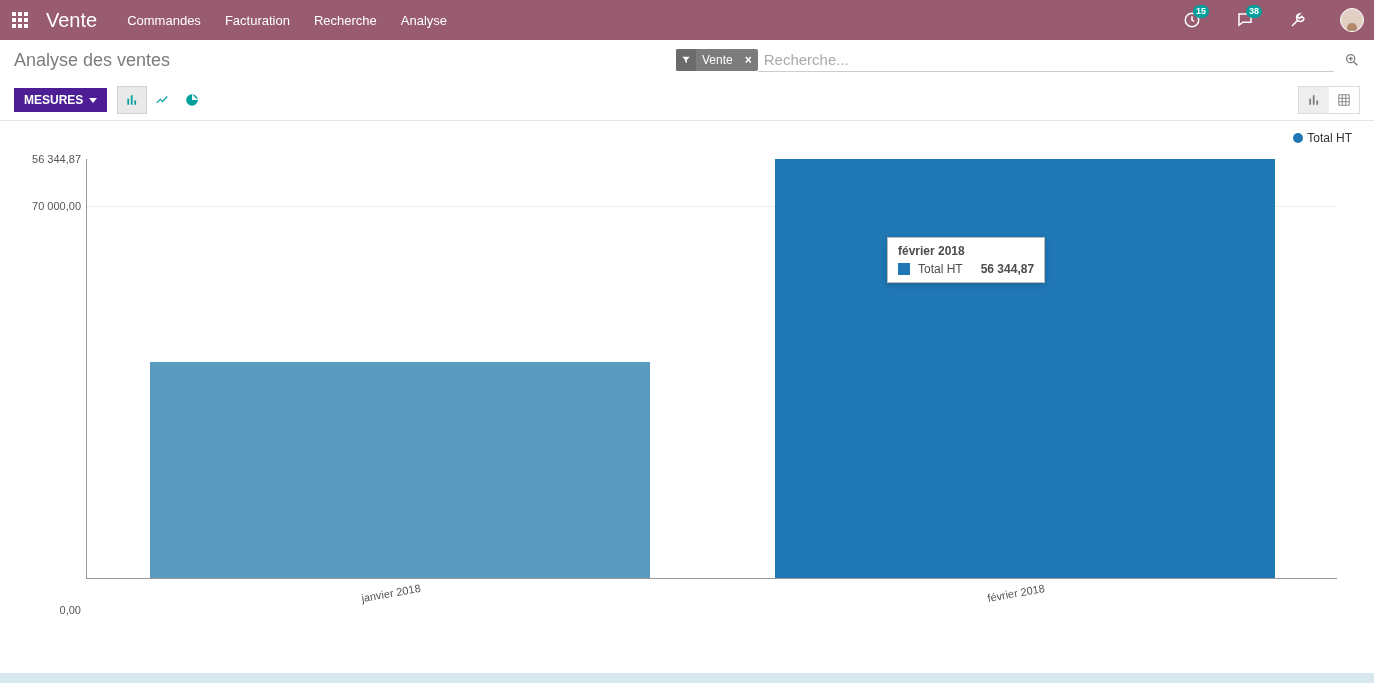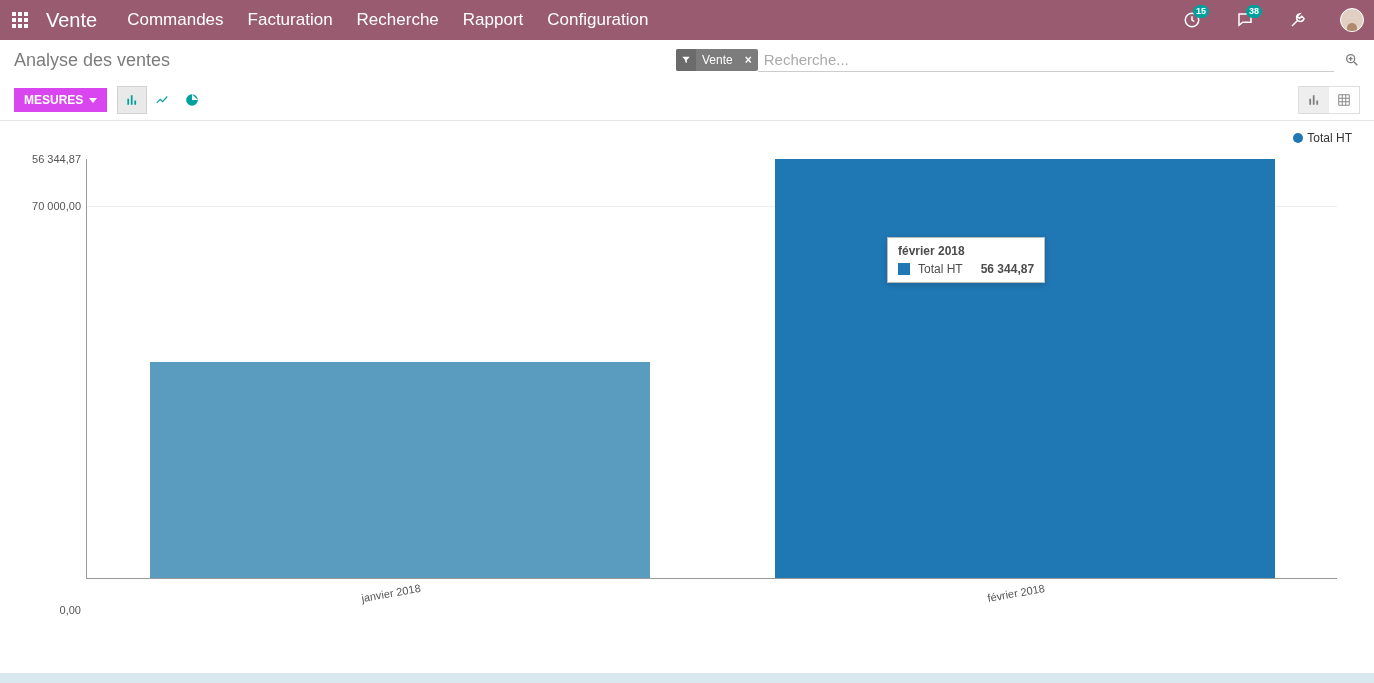--- a/index.html
+++ b/index.html
@@ -6,42 +6,42 @@
   html, body { width: 1374px; height: 683px; font-family: "Helvetica Neue", Arial, sans-serif; font-size: 13px; color: #4c4c4c; background: #fff; overflow: hidden; }
 
   
   .navbar { height: 40px; background: #985B6F; display: flex; align-items: center; padding: 0 10px 0 0; color: #fff; }
   .navbar-left { display: flex; align-items: center; height: 100%; }
   .apps-btn { width: 40px; height: 40px; display: flex; align-items: center; justify-content: center; cursor: pointer; }
   .apps-grid { display: grid; grid-template-columns: repeat(3,4px); grid-template-rows: repeat(3,4px); gap: 2px; }
   .apps-grid span { background: #fff; width: 4px; height: 4px; }
   .brand { font-size: 20px; font-weight: 500; margin: 0 18px 0 6px; }
   .nav-menu { display: flex; height: 100%; }
-  .nav-menu a { color: #fff; text-decoration: none; padding: 0 12px; height: 100%; display: flex; align-items: center; font-size: 17px; }
+  .nav-menu a { color: #fff; text-decoration: none; padding: 0 12px; height: 100%; display: flex; align-items: center; font-size: 13px; }
   .navbar-right { margin-left: auto; display: flex; align-items: center; gap: 31px; }
   .sys-icon { position: relative; width: 22px; height: 22px; display: flex; align-items: center; justify-content: center; cursor: pointer; }
   .badge { position: absolute; top: -4px; right: -6px; background: #00A09D; color: #fff; font-size: 9px; font-weight: bold; padding: 1px 3px; border-radius: 8px; min-width: 14px; text-align: center; line-height: 11px; }
   .avatar { width: 24px; height: 24px; border-radius: 50%; background: #e0cfc2; border: 1px solid #fff; overflow: hidden; display:flex; align-items:flex-end; justify-content:center; }
   .avatar .head { width:10px; height:10px; border-radius:50%; background:#b08a6b; margin-bottom:-2px; }
 
   
   .control-panel { border-bottom: 1px solid #e5e5e5; }
   .cp-top { display: flex; align-items: center; height: 40px; padding: 0 14px; }
   .breadcrumb { font-size: 18px; color: #7c7c7c; }
   .search-area { margin-left: auto; display: flex; align-items: center; width: 684px; }
   .facet { background: #7c7c7c; color: #fff; display: inline-flex; align-items: center; height: 22px; font-size: 12px; border-radius: 2px; overflow: hidden; }
   .facet .ficon { background: #6b6b6b; width: 20px; height: 100%; display:flex; align-items:center; justify-content:center; }
   .facet .flabel { padding: 0 6px; }
   .facet .fclose { padding: 0 6px; cursor: pointer; font-weight:bold; }
   .search-input { flex: 1; border: none; outline: none; padding: 4px 6px; font-size: 15px; border-bottom: 1px solid #ccc; height: 24px; color:#555; }
   .search-input::placeholder { color: #aaa; }
   .expand-icon { margin-left: 10px; color: #7c7c7c; cursor: pointer; }
 
   .cp-bottom { display: flex; align-items: center; height: 40px; padding: 0 14px; }
-  .measures-btn { background: #d946ef; color: #fff; border: none; padding: 5px 10px; font-size: 12px; font-weight: bold; cursor: pointer; display: inline-flex; align-items: center; gap: 6px; }
+  .measures-btn { background: #4c1d95; color: #fff; border: none; padding: 5px 10px; font-size: 12px; font-weight: bold; cursor: pointer; display: inline-flex; align-items: center; gap: 6px; }
   .caret { display:inline-block; width:0;height:0;border-left:4px solid transparent;border-right:4px solid transparent;border-top:5px solid #fff; }
   .chart-btns { display: inline-flex; margin-left: 10px; gap: 0; }
   .icon-btn { width: 30px; height: 28px; border: 1px solid transparent; background: transparent; display:flex; align-items:center; justify-content:center; cursor:pointer; color:#00A09D; }
   .icon-btn.active { background: #e9e9e9; border-color: #d0d0d0; color:#00A09D; }
   .view-switch { margin-left: auto; display: inline-flex; border: 1px solid #ddd; }
   .view-switch .v { width: 30px; height: 26px; display:flex; align-items:center; justify-content:center; color:#7c7c7c; cursor:pointer; }
   .view-switch .v.active { background:#eee; }
 
   
   .chart-wrap { position: relative; height: 560px; padding: 10px 27px 0 14px; }
@@ -86,22 +86,21 @@
           <span></span>
           <span></span>
           <span></span>
       </div>
     </div>
     <div class="brand">Vente</div>
     <div class="nav-menu">
       <a href="#">Commandes</a>
       <a href="#">Facturation</a>
       <a href="#">Recherche</a>
-      <a href="#">Rapport</a>
-      <a href="#">Configuration</a>
+      <a href="#">Analyse</a>
     </div>
   </div>
   <div class="navbar-right">
     <div class="sys-icon">
       <svg width="18" height="18" viewBox="0 0 24 24">
           <circle cx="12" cy="12" r="9" fill="none" stroke="#fff" stroke-width="2"></circle>
           <path d="M12 7v5l3 2" stroke="#fff" stroke-width="2" fill="none"></path>
         </svg>
       <span class="badge">15</span>
     </div>

